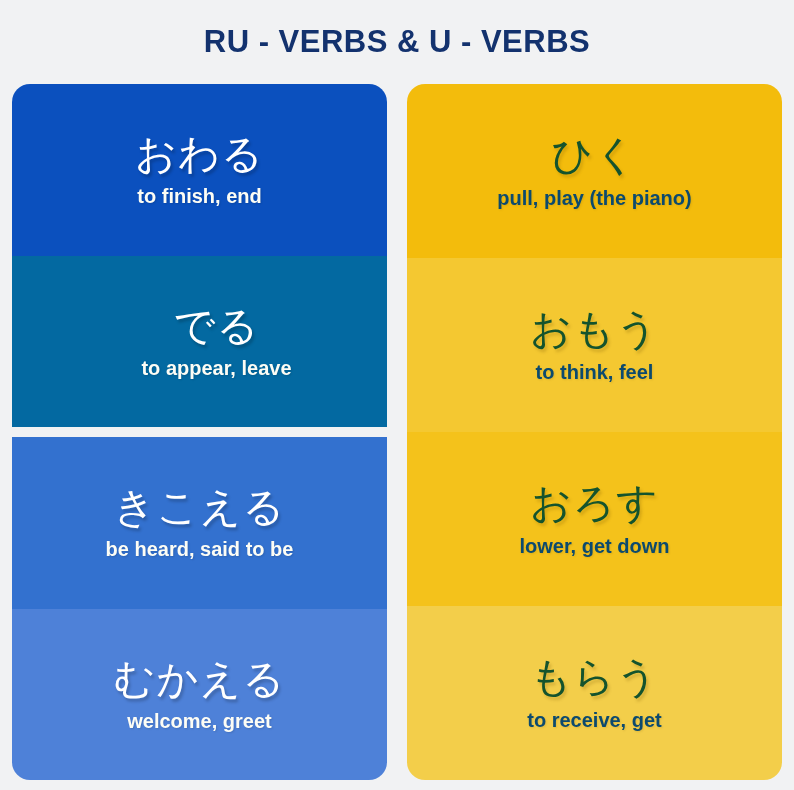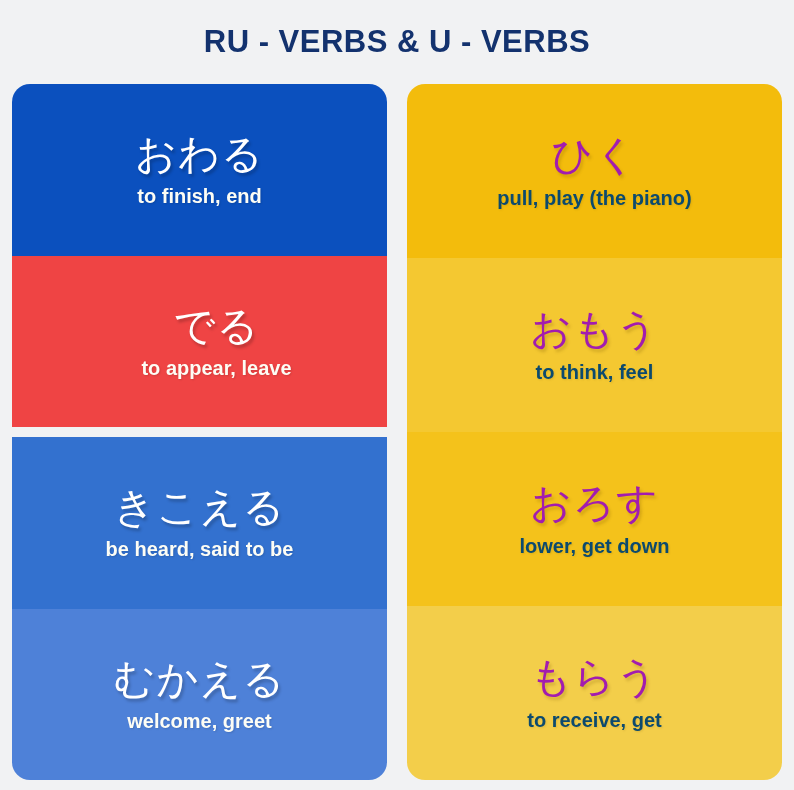--- a/index.html
+++ b/index.html
@@ -88,40 +88,40 @@
     margin-top: 6px;
     font-size: 20px;
     line-height: 1.25;
     font-weight: bold;
     color: #fdfdf5;
     font-family: "Liberation Sans", "DejaVu Sans", sans-serif;
     text-shadow: 1px 1px 2px rgba(0, 0, 0, 0.13);
   }
 
   
-  .card.yellow .kana { color: #a21caf; text-shadow: 2px 3px 3px rgba(120, 85, 0, 0.25); }
+  .card.yellow .kana { color: #14532d; text-shadow: 2px 3px 3px rgba(120, 85, 0, 0.25); }
   .card.yellow .meaning { color: #0c4a6e; text-shadow: 1px 1px 2px rgba(120, 85, 0, 0.16); }
 </style>
 </head>
 <body style="background: rgb(241, 242, 243);">
 
 <div class="page" style="background: rgb(241, 242, 243);">
 
   <div class="title-bar">
     <div class="title-text" style="color: rgb(19, 50, 110);">RU - VERBS &amp; U - VERBS</div>
   </div>
 
   <div class="columns">
 
     <div class="card blue">
       <div class="verb-row" style="background: rgb(11, 80, 190);">
         <div class="kana">おわる</div>
         <div class="meaning">to finish, end</div>
       </div>
-      <div class="verb-row" style="background: #ef4444; padding-left: 44px;">
+      <div class="verb-row" style="background: #0369a1; padding-left: 44px;">
         <div class="kana">でる</div>
         <div class="meaning">to appear, leave</div>
       </div>
       <div class="verb-row" style="background: rgb(51, 113, 207); margin-top: 10px;">
         <div class="kana">きこえる</div>
         <div class="meaning">be heard, said to be</div>
       </div>
       <div class="verb-row" style="background: rgb(78, 129, 216);">
         <div class="kana">むかえる</div>
         <div class="meaning">welcome, greet</div>

